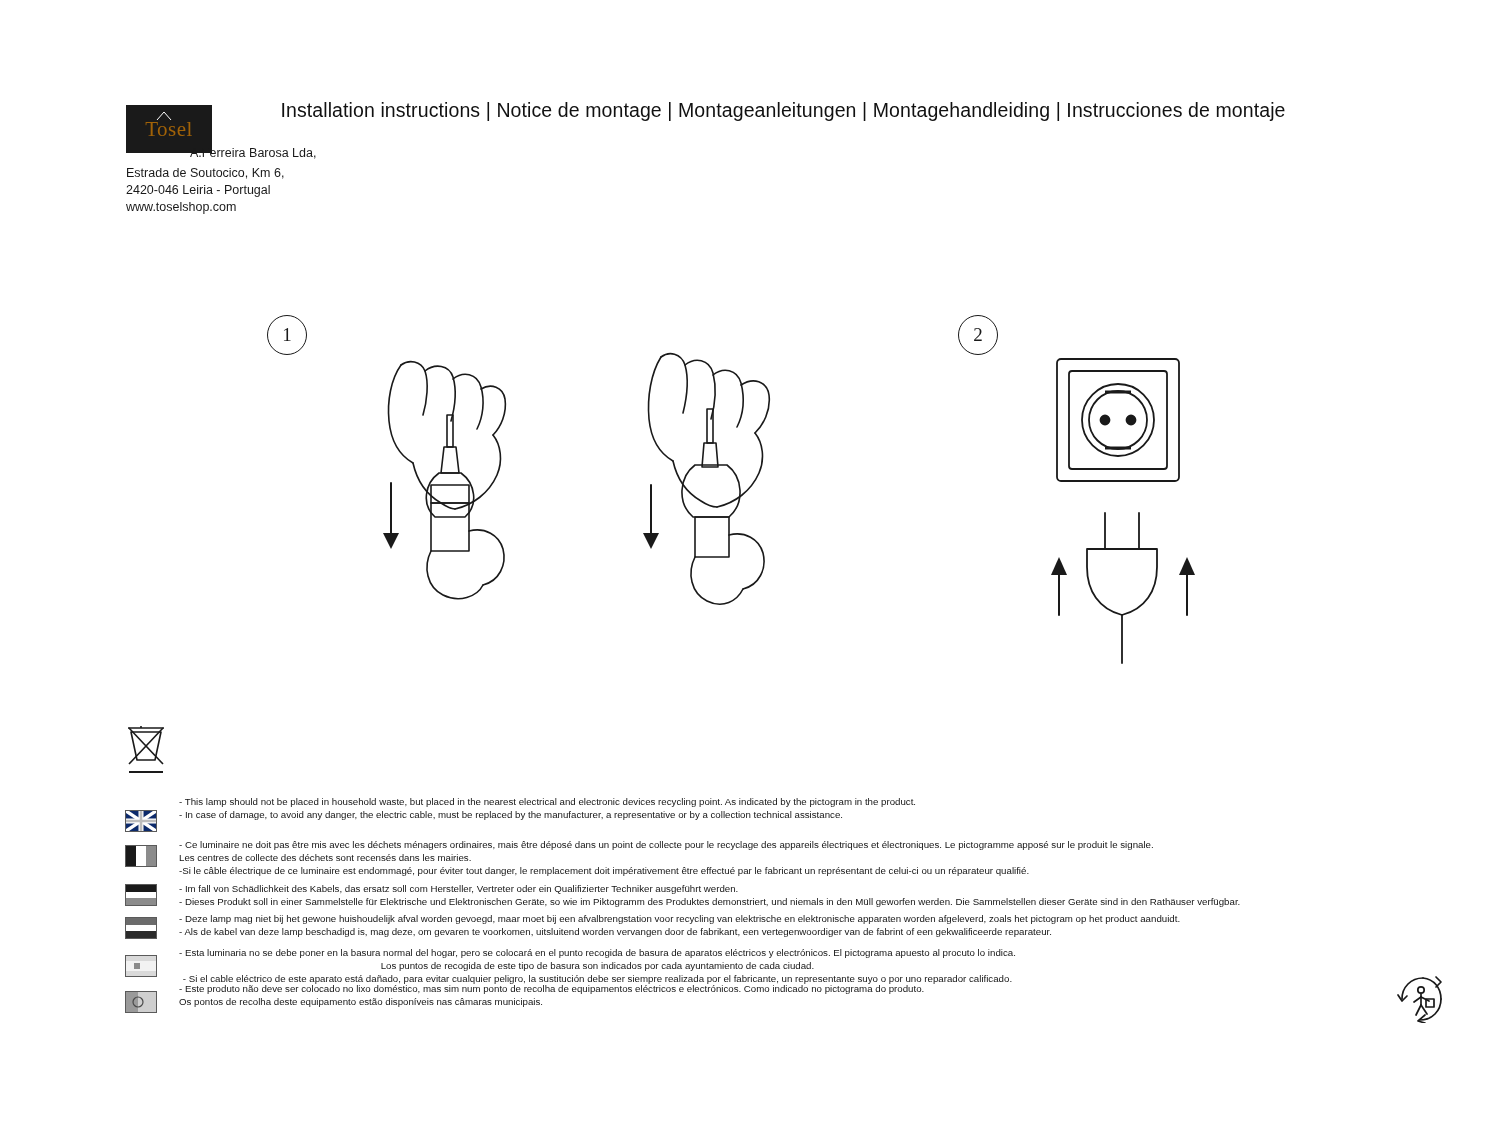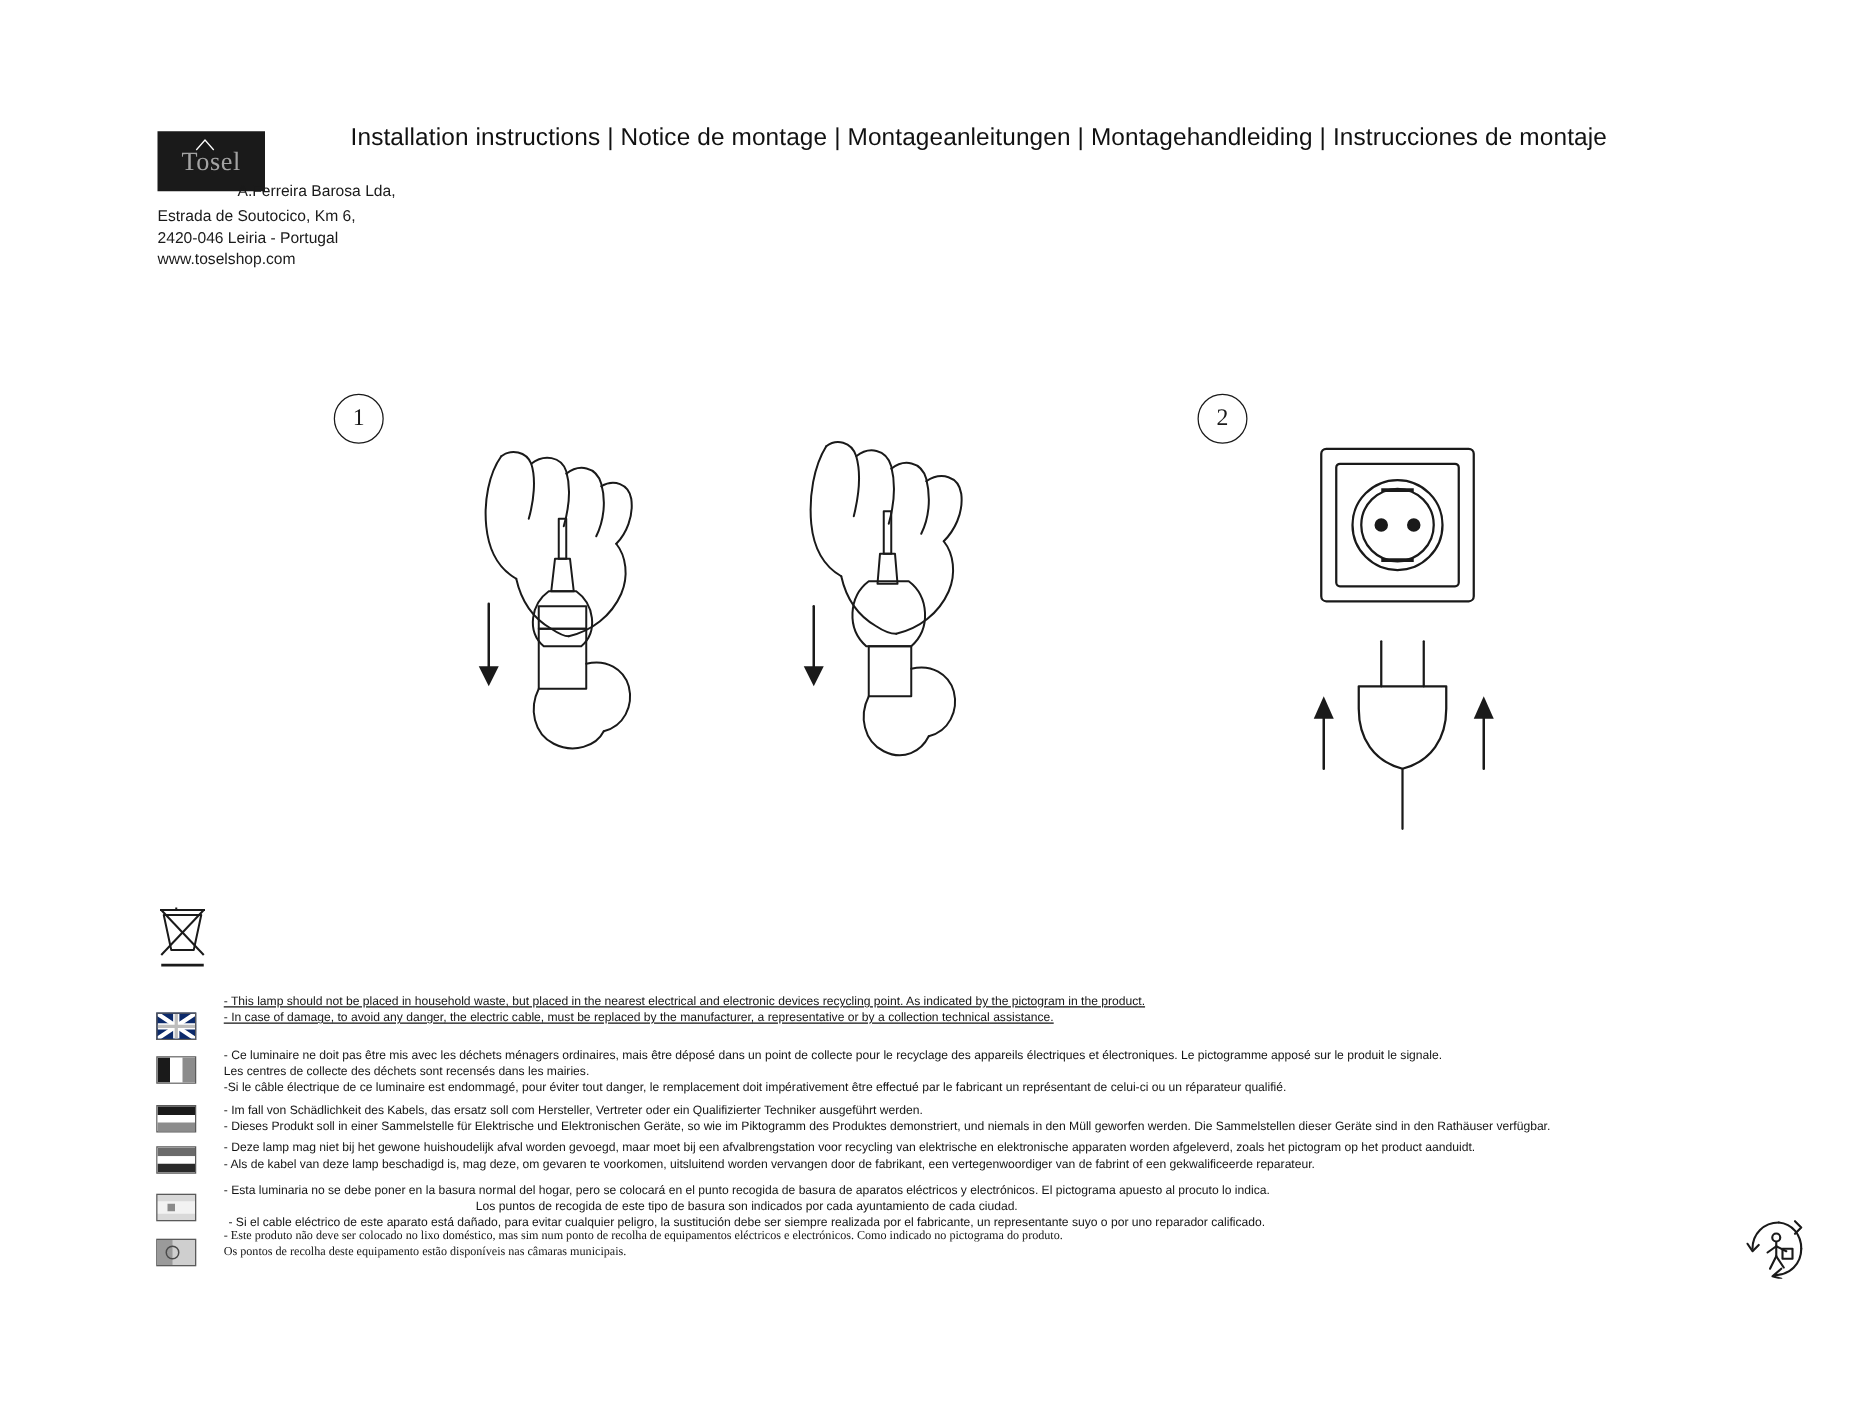--- a/index.html
+++ b/index.html
@@ -9,21 +9,21 @@
     font-family:"Liberation Sans", sans-serif;
     color:#1a1a1a;
     position:relative;
     overflow:hidden;
   }
   .page{position:relative;width:1500px;height:1125px;margin-left:33px;}
 
   
   .logo-box{
     position:absolute;left:93px;top:105px;width:86px;height:48px;
-    background:#1a1a1a;color:#a3a3a3;
+    background:#1a1a1a;color:#a16207;
   }
   .logo-text{
     position:absolute;left:0;top:0;width:86px;height:48px;
     display:flex;align-items:center;justify-content:center;
     font-size:21px;letter-spacing:.5px;font-family:"Liberation Serif", serif;
   }
   .logo-lamp{
     position:absolute;left:30px;top:6px;width:16px;height:10px;
   }
   .company{
@@ -58,26 +58,26 @@
   #plug{left:1010px;top:505px;width:160px;height:160px;}
 
   
   #weee{position:absolute;left:90px;top:726px;width:46px;height:52px;}
 
   
   .lang-block{position:absolute;left:146px;font-size:9.7px;line-height:13.2px;color:#141414;}
   .lang-block div{white-space:nowrap;}
   .flag{position:absolute;width:30px;height:20px;border:0.8px solid #5a5a5a;overflow:hidden;}
 
-  #en-txt{top:795px;text-decoration:underline;}
+  #en-txt{top:795px;}
   #fr-txt{top:838px;}
   #de-txt{top:882px;}
   #nl-txt{top:912px;}
   #es-txt{top:946px;text-align:center;}
-  #pt-txt{top:982px;font-family:Liberation Serif, serif;}
+  #pt-txt{top:982px;}
 
   #en-flag{left:92px;top:810px;}
   #fr-flag{left:92px;top:845px;}
   #de-flag{left:92px;top:884px;}
   #nl-flag{left:92px;top:917px;}
   #es-flag{left:92px;top:955px;}
   #pt-flag{left:92px;top:991px;}
 
   
   .fl-uk{background:#0c2a6b;}

